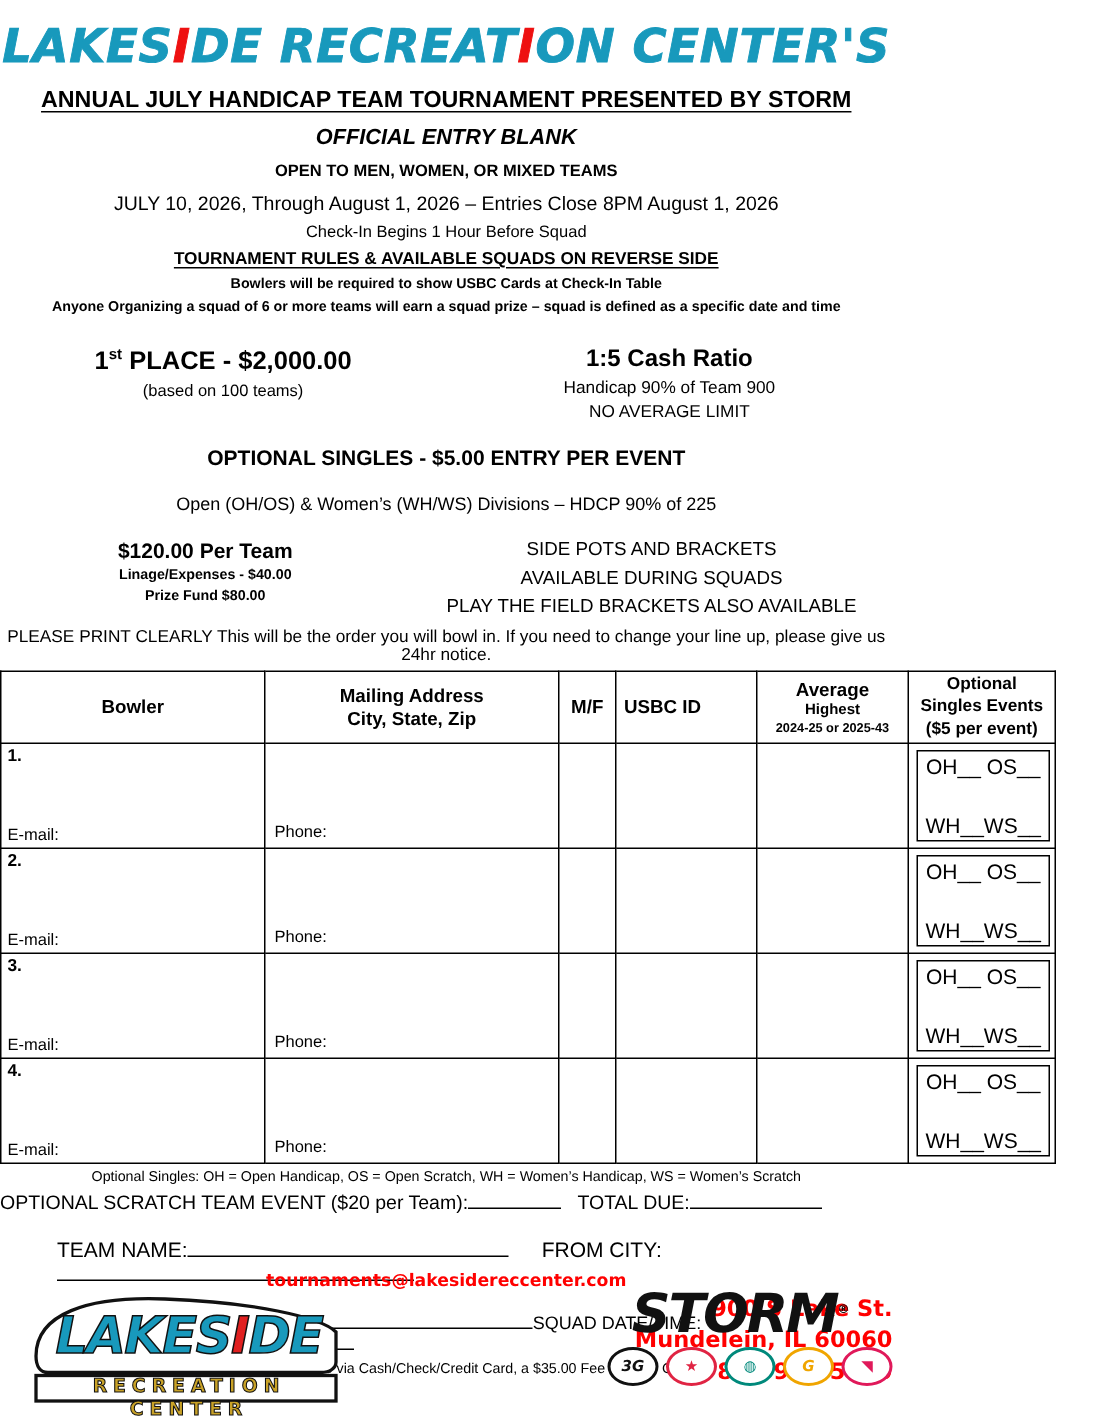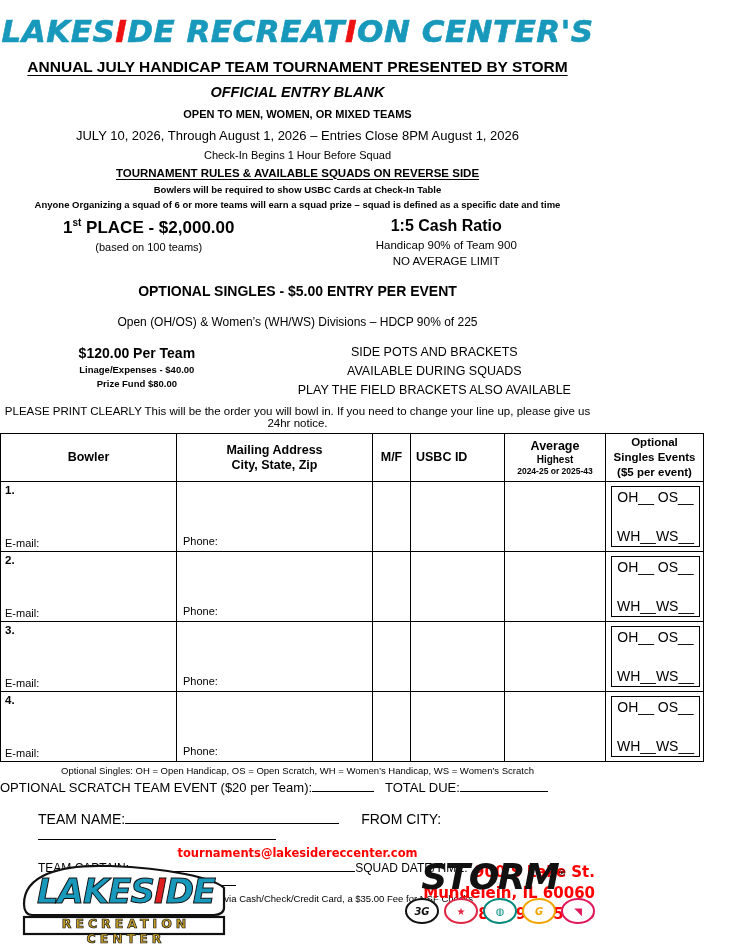--- a/index.html
+++ b/index.html
@@ -26,21 +26,21 @@
         text-decoration:underline;text-underline-offset:3px;}
   .t-h3{font-size:14.5px;font-weight:bold;font-style:italic;margin-top:8px;}
   .t-sm-b{font-size:11px;font-weight:bold;margin-top:7px;}
   .t-md{font-size:13px;margin-top:7px;}
   .t-sm{font-size:11px;margin-top:5px;}
   .t-u-b{font-size:11.5px;font-weight:bold;margin-top:5px;
          text-decoration:underline;text-underline-offset:2px;}
   .t-xs-b{font-size:9.5px;font-weight:bold;margin-top:4px;}
 
   
-  .prize-row{display:flex;margin-top:6px;padding:0 0 0 0;justify-content:space-between;}
+  .prize-row{display:flex;margin-top:20px;padding:0 0 0 0;justify-content:space-between;}
   .prize-left{width:50%;text-align:center;}
   .prize-right{width:50%;text-align:center;}
   .big{font-size:17px;font-weight:bold;}
   .big sup{font-size:10px;vertical-align:super;}
   .sub{font-size:11px;margin-top:4px;}
   .sub2{font-size:11.5px;margin-top:4px;}
   .cash{font-size:16px;font-weight:bold;}
 
   
   .fee-row{display:flex;margin-top:16px;}

